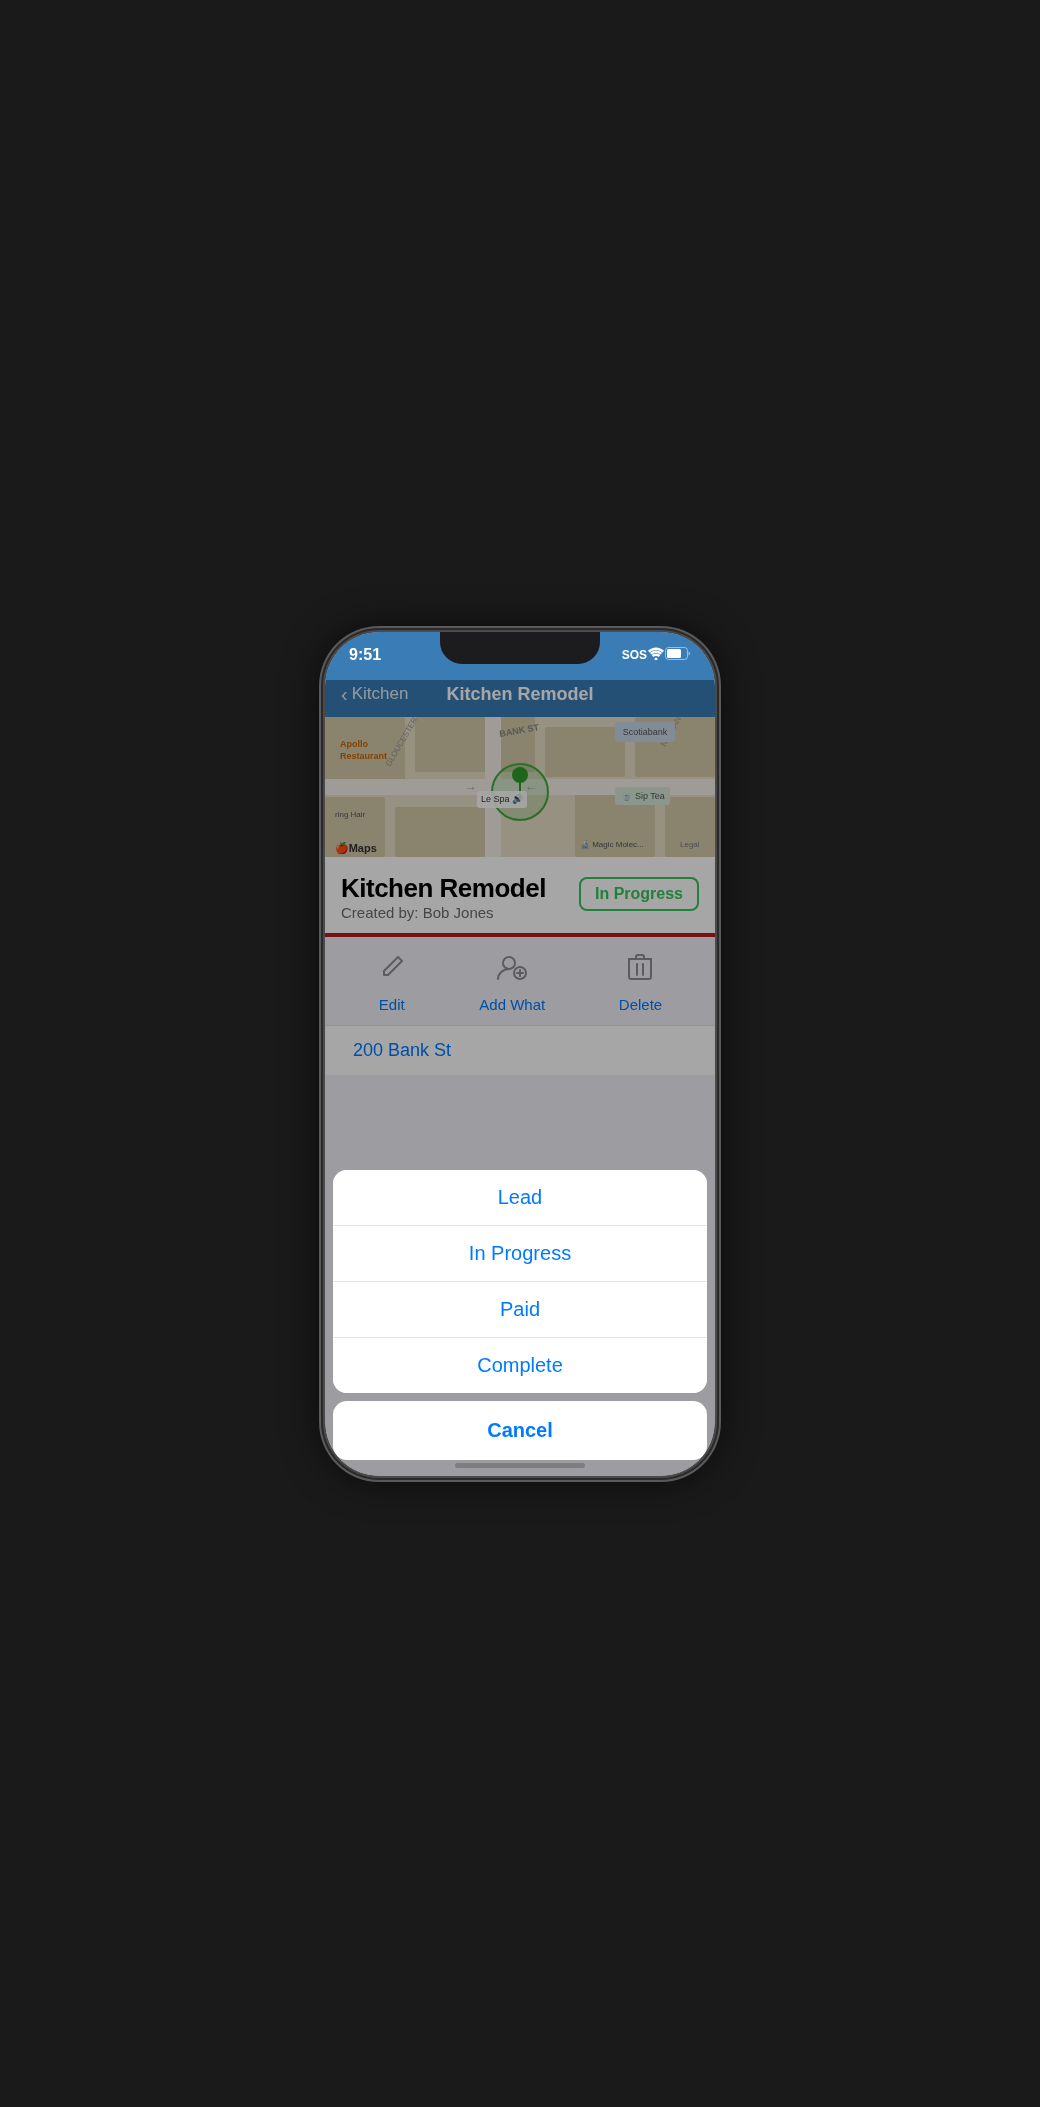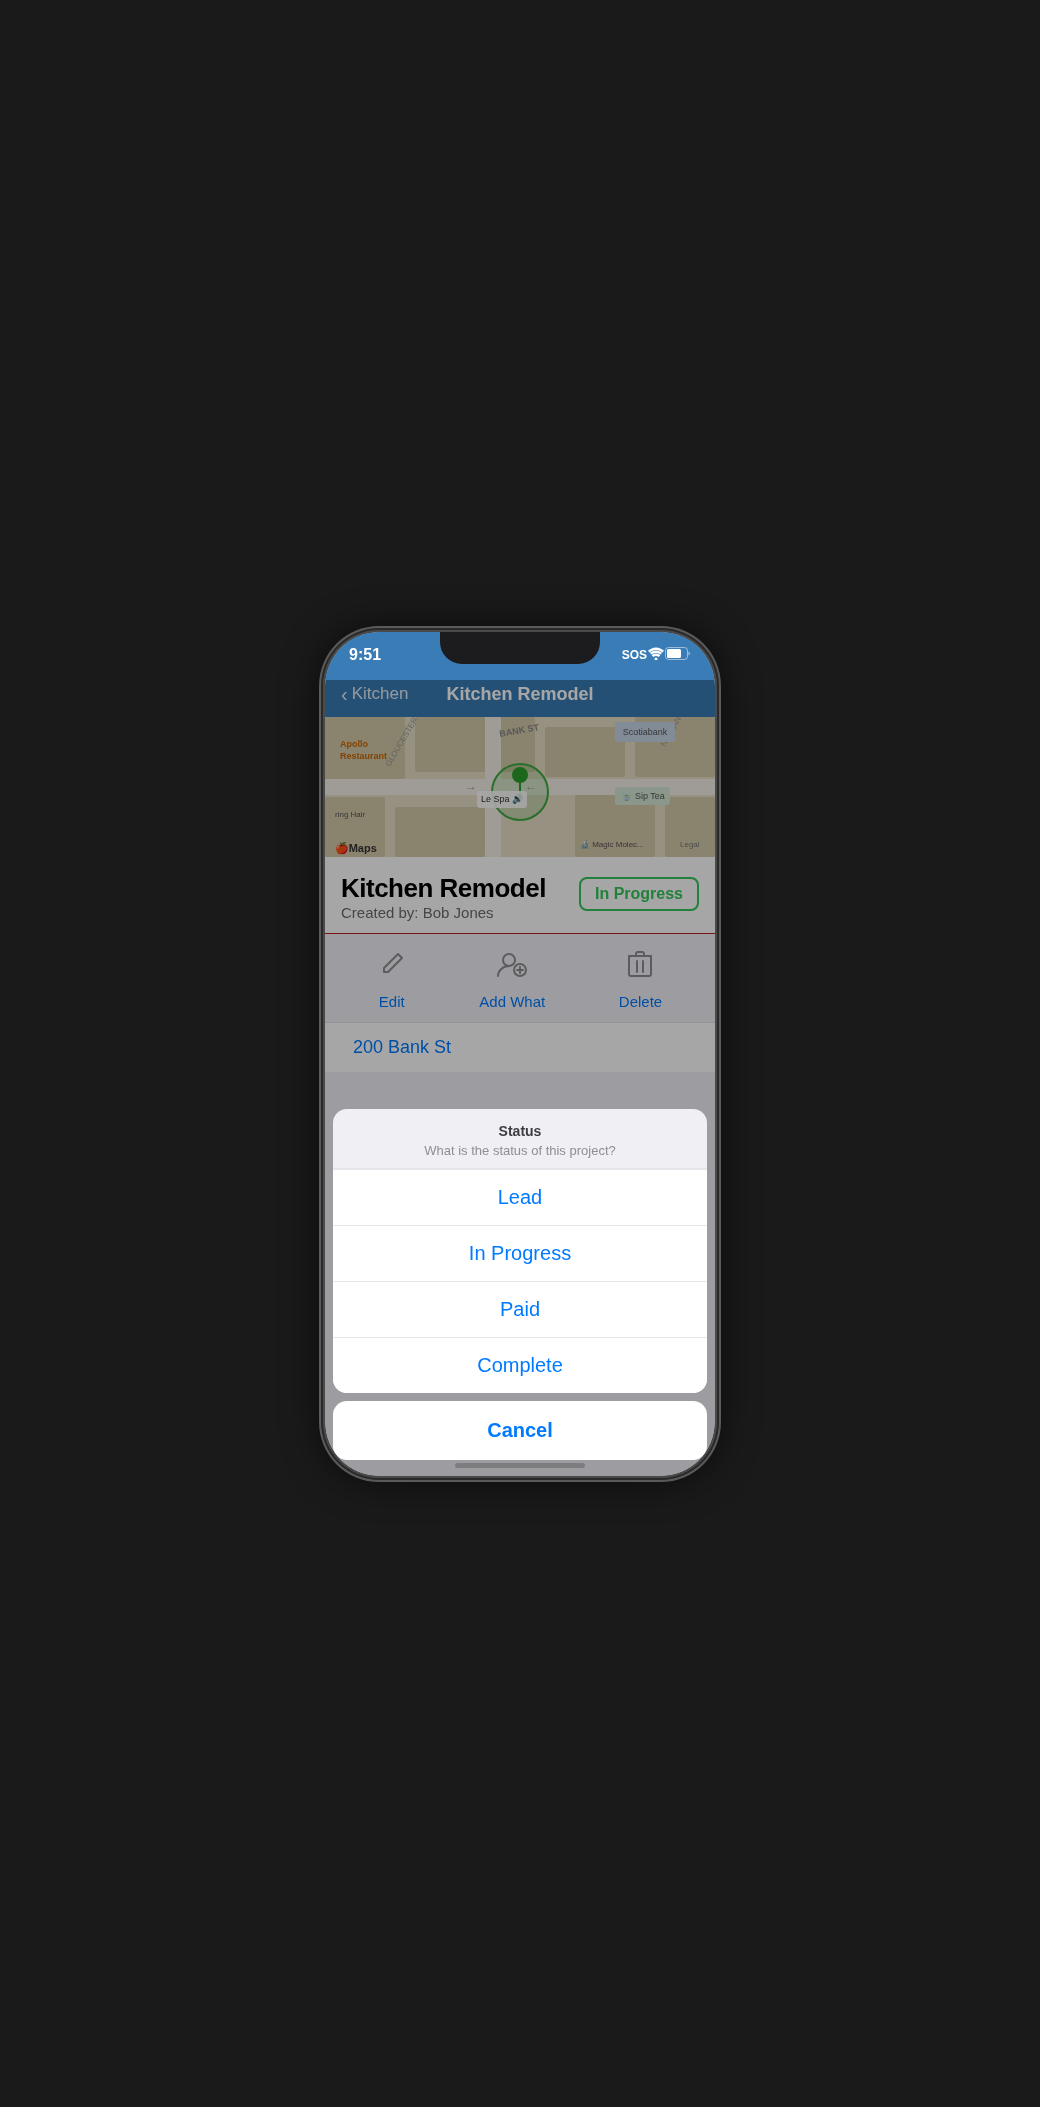--- a/index.html
+++ b/index.html
@@ -176,21 +176,21 @@
       white-space: nowrap;
       margin-top: 4px;
     }
 
     
     .action-bar {
       background: #f2f2f7;
       display: flex;
       justify-content: space-around;
       padding: 16px 16px 12px;
-      border-top: 1px solid #b91c1c;
+      border-top: 4px solid #b91c1c;
       border-bottom: 1px solid #e5e5ea;
     }
 
     .action-btn {
       display: flex;
       flex-direction: column;
       align-items: center;
       gap: 8px;
     }
 
@@ -449,24 +449,20 @@
       <div class="address-text">200 Bank St</div>
     </div>
 
     <div class="bottom-content">up ceiling.</div>
 
     <div class="overlay"></div>
 
     <div class="action-sheet-container">
       <div class="action-sheet">
 
-        <div class="action-sheet-header">
-          <div class="action-sheet-title">Status</div>
-          <div class="action-sheet-message">What is the status of this project?</div>
-        </div>
 
         <div class="action-sheet-option">
           <span>Lead</span>
         </div>
         <div class="action-sheet-option">
           <span>In Progress</span>
         </div>
         <div class="action-sheet-option">
           <span>Paid</span>
         </div>

